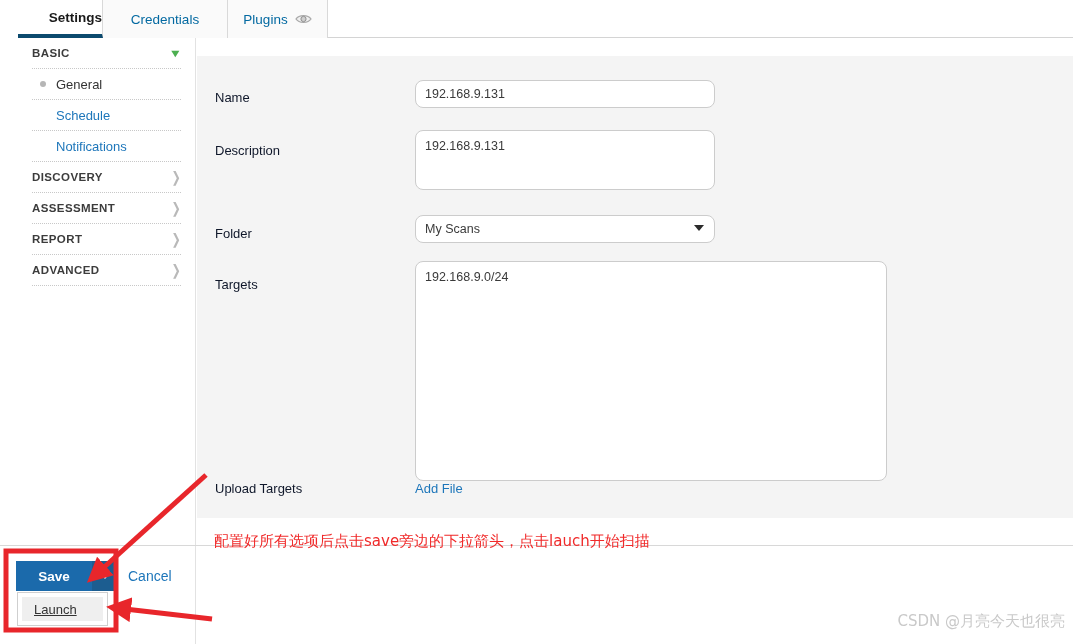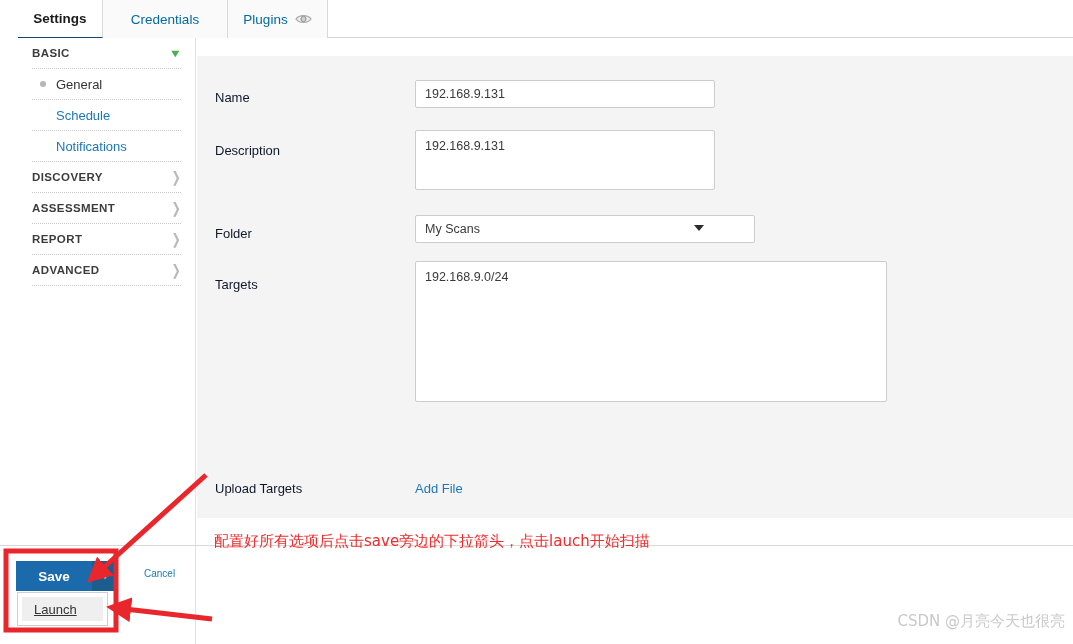--- a/index.html
+++ b/index.html
@@ -40,22 +40,23 @@
     border-right: 1px solid #d9d9d9;
     color: #0369a1;
     font-size: 13.5px;
     cursor: pointer;
     user-select: none;
   }
   .tab.active {
     background: #ffffff;
     color: #1a1a1a;
     font-weight: bold;
-    border-bottom: 1px solid #0c4a6e;
+    border-bottom: 4px solid #0c4a6e;
     border-left: none;
+    justify-content: flex-end;
   }
   #tab-settings { left: 0px;   width: 85px; }
   #tab-credentials { left: 85px; width: 125px; }
   #tab-plugins { left: 210px; width: 100px; }
 
   .eye-icon { display: inline-flex; align-items: center; }
 
   
   #sidebar {
     position: absolute;
@@ -130,33 +131,33 @@
   .field-label {
     position: absolute;
     left: 18px;
     font-size: 13px;
     color: #0f172a;
   }
   .txt-input {
     position: absolute;
     background: #ffffff;
     border: 1px solid #cccccc;
-    border-radius: 2px;
+    border-radius: 8px;
     box-sizing: border-box;
     font-family: "Liberation Sans", "DejaVu Sans", sans-serif;
     font-size: 12.5px;
     color: #3a3a3a;
     padding: 6px 9px;
     outline: none;
     resize: none;
   }
   #input-name   { left: 218px; top: 24px;  width: 300px; height: 28px; }
   #input-desc   { left: 218px; top: 74px;  width: 300px; height: 60px; line-height: 1.5; }
-  #select-folder{ left: 218px; top: 159px; width: 340px; height: 28px; padding-right: 18px; }
-  #input-targets{ left: 218px; top: 205px; width: 472px; height: 141px; line-height: 1.5; }
+  #select-folder{ left: 218px; top: 159px; width: 300px; height: 28px; padding-right: 18px; }
+  #input-targets{ left: 218px; top: 205px; width: 472px; height: 220px; line-height: 1.5; }
 
   .folder-caret {
     position: absolute;
     left: 497px;
     top: 169px;
     width: 0; height: 0;
     border-left: 5px solid transparent;
     border-right: 5px solid transparent;
     border-top: 6px solid #2b2b2b;
     pointer-events: none;
@@ -245,23 +246,23 @@
     padding-left: 12px;
     box-sizing: border-box;
     font-size: 13px;
     color: #333333;
     text-decoration: underline;
     cursor: pointer;
     user-select: none;
   }
   #cancel-link {
     position: absolute;
-    left: 144px;
+    left: 128px;
     top: 568px;
-    font-size: 10px;
+    font-size: 14px;
     color: #1d76ba;
     cursor: pointer;
     text-align: right;
   }
 
   
   #annotation-text {
     position: absolute;
     left: 214px;
     top: 532px;

